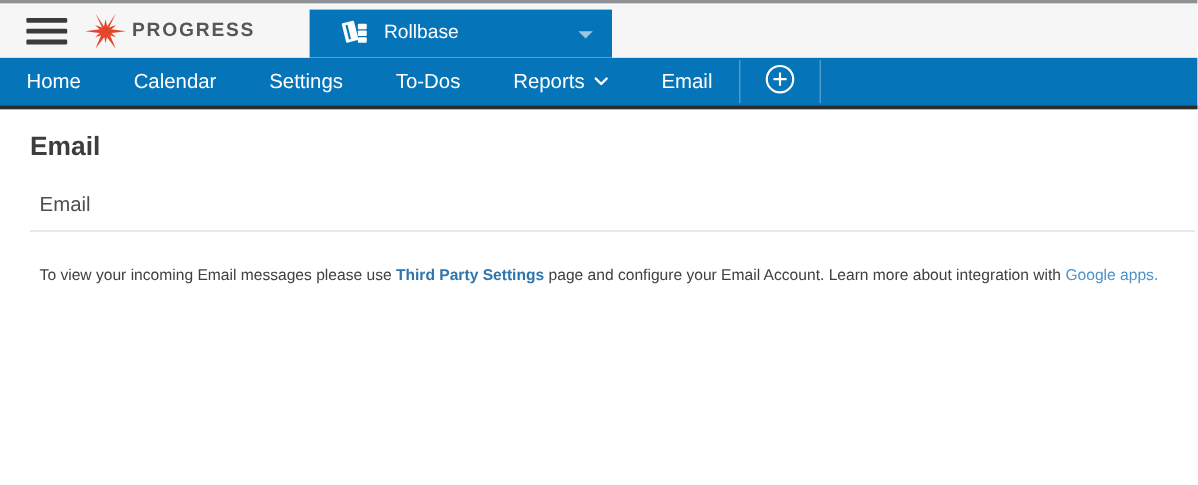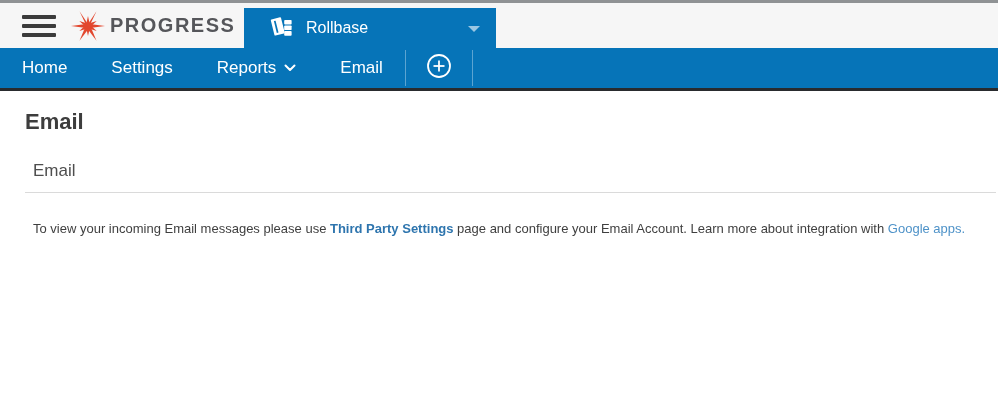--- a/index.html
+++ b/index.html
@@ -26,30 +26,30 @@
     display: flex;
     flex-direction: column;
     gap: 5px;
     cursor: pointer;
   }
   .hamburger span { display: block; height: 4px; background: #3b3b3b; border-radius: 1px; }
 
   .brand { display: flex; align-items: center; margin-left: 12px; }
   .brand svg { display: block; }
   .brand-text {
-    font-size: 20px;
+    font-size: 16px;
     font-weight: bold;
     letter-spacing: 1.5px;
     color: #55565a;
     margin-left: 2px;
   }
 
   .app-tab {
     position: absolute;
-    left: 244px;
+    left: 258px;
     top: 5px;
     width: 252px;
     height: 40px;
     background: #0674b8;
     display: flex;
     align-items: center;
     cursor: pointer;
   }
   .app-tab .app-icon { margin-left: 24px; }
   .app-tab-label { color: #ffffff; font-size: 16px; margin-left: 10px; }
@@ -170,21 +170,27 @@
     <span class="app-tab-label">Rollbase</span>
     <span class="tab-caret"></span>
   </div>
 </div>
 
 <div class="nav">
   <a class="nav-item">
     <span>Home</span>
   </a>
   <a class="nav-item">
+    <span>Calendar</span>
+  </a>
+  <a class="nav-item">
     <span>Settings</span>
+  </a>
+  <a class="nav-item">
+    <span>To-Dos</span>
   </a>
   <a class="nav-item">
     <span>Reports</span>
     <span class="chevron">
       <svg width="12" height="8" viewBox="0 0 12 8">
           <polyline points="1.5,1.5 6,6 10.5,1.5" fill="none" stroke="#ffffff" stroke-width="2" stroke-linecap="round" stroke-linejoin="round"></polyline>
         </svg>
     </span>
   </a>
   <a class="nav-item">

